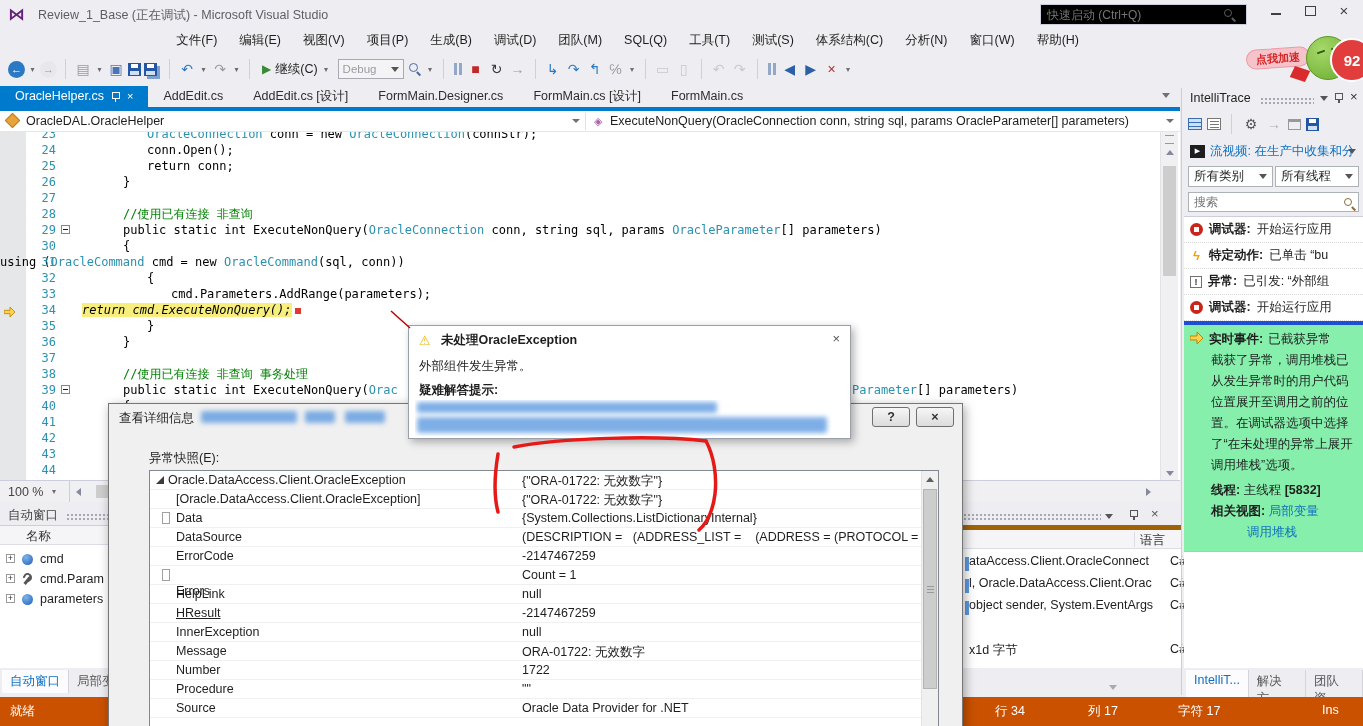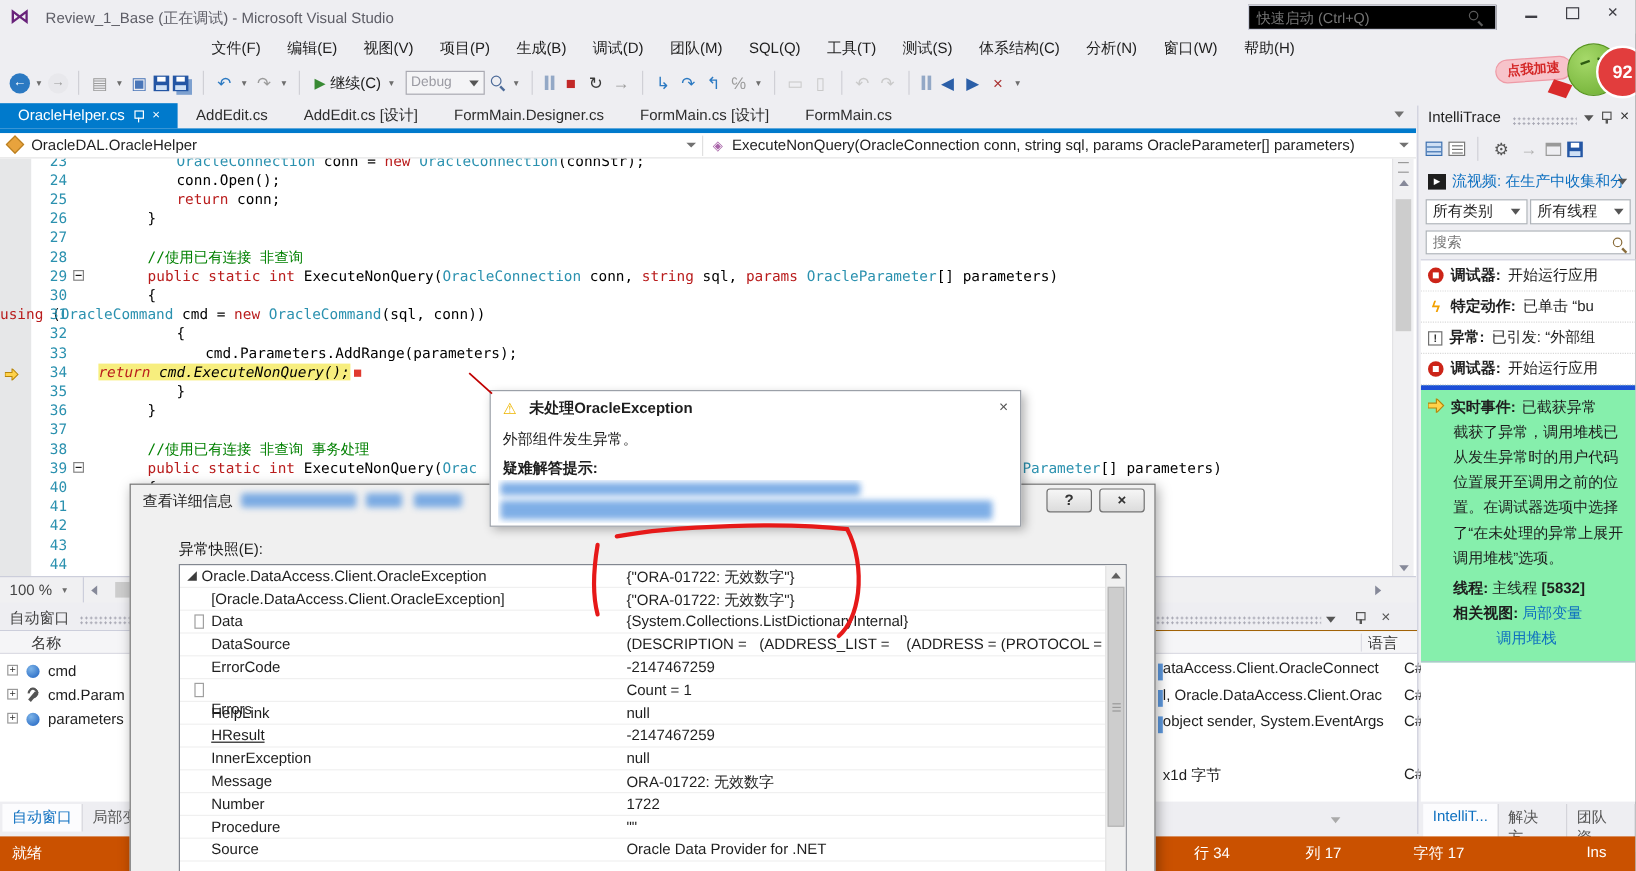--- a/index.html
+++ b/index.html
@@ -68,21 +68,21 @@
 
   
   .editor-bg { left:0; top:132px; width:1180px; height:348px; background:#fff; z-index:0;}
   .bp-margin { left:0; top:132px; width:26px; height:348px; background:#e6e7e8; z-index:1;}
   .code-lines { left:0; top:126px; width:1160px; z-index:1; }
   .cline { position:relative; height:16px; font-family:"DejaVu Sans Mono",monospace; font-size:12px; line-height:16px; white-space:pre;}
   .lnum { position:absolute; left:24px; width:32px; text-align:right; color:#2b91af; }
   .fold { position:absolute; left:61px; top:3px; width:9px; height:9px; border:1px solid #848484; background:#fff;}
   .fold::before{content:""; position:absolute; left:1px; top:3px; width:5px; height:1px; background:#1e1e1e;}
   .codetext { display:block; }
-  .tk-k{color:#b91c1c}.tk-t{color:#2b91af}.tk-c{color:#008000}.tk-p{color:#000}
+  .tk-k{color:#000000}.tk-t{color:#2b91af}.tk-c{color:#008000}.tk-p{color:#000}
   .hl { background:#f7ee7e; }
   .errbadge { display:inline-block; width:6px; height:6px; background:#e03a2f; margin-left:3px;}
   .cur-arrow { position:absolute; left:4px; top:3px; }
   .tail39 { position:absolute; left:852px; top:0;}
 
   
   .vscroll { left:1160px; top:132px; width:18px; height:348px; background:#f0f0f2; border-left:1px solid #e3e3e6; z-index:1;}
   .vs-grip { position:absolute; left:4px; top:3px; width:9px; height:9px; border-top:1px solid #999; border-bottom:1px solid #999; }
   .arr-up { position:absolute; left:5px; top:18px; width:0; height:0; border-left:4px solid transparent; border-right:4px solid transparent; border-bottom:5px solid #868999;}
   .arr-dn { position:absolute; left:5px; bottom:4px; width:0; height:0; border-left:4px solid transparent; border-right:4px solid transparent; border-top:5px solid #868999;}
@@ -110,21 +110,21 @@
   .ic-method::before{content:""; position:absolute; left:4px; top:3px; width:3px; height:9px; background:#555; transform:rotate(40deg);}
   .ic-method::after{content:""; position:absolute; left:1px; top:0; width:5px; height:5px; border:2px solid #555; border-radius:50%; border-bottom-color:transparent; transform:rotate(40deg);}
   .autos-name { position:absolute; left:40px; top:2px;}
 
   .cs-panel { left:932px; top:505px; width:248px; height:163px; border-left:1px solid #cccedb;}
   .cs-dots { position:absolute; left:10px; top:8px; width:158px;}
   .cs-ctrl { position:absolute; top:4px; color:#555;}
   .pin2 { position:relative; width:9px; height:11px; display:inline-block;}
   .pin2::before{content:""; position:absolute; left:1px; top:1px; width:6px; height:5px; border:1.5px solid #555;}
   .pin2::after{content:""; position:absolute; left:4px; top:7px; width:1.5px; height:4px; background:#555;}
-  .cs-body { position:absolute; left:0; top:20px; width:248px; height:143px; background:#fff; border-top:1px solid #a16207;}
+  .cs-body { position:absolute; left:0; top:20px; width:248px; height:143px; background:#fff; border-top:5px solid #a16207;}
   .cs-colhdr { position:absolute; left:0; top:0; width:248px; height:19px; background:#f5f5f7; border-bottom:1px solid #dcdce4;}
   .cs-lang-h { position:absolute; left:201px; top:2px; color:#333; border-left:1px solid #dcdce4; padding-left:5px; height:15px;}
   .cs-row { position:absolute; left:36px; height:20px; white-space:nowrap; color:#1e1e1e;}
   .cs-lang { position:absolute; left:201px; }
   .cs-sliver { position:absolute; left:32px; width:4px; height:14px; background:#5e9ae0;}
   .cs-combo-caret { position:absolute; left:176px; top:155px; width:0; height:0; border-left:4px solid transparent; border-right:4px solid transparent; border-top:5px solid #aaa;}
 
   
   .btabs-left { left:2px; top:670px; display:flex; z-index:0;}
   .btabs-right { left:1186px; top:670px; display:flex; }

